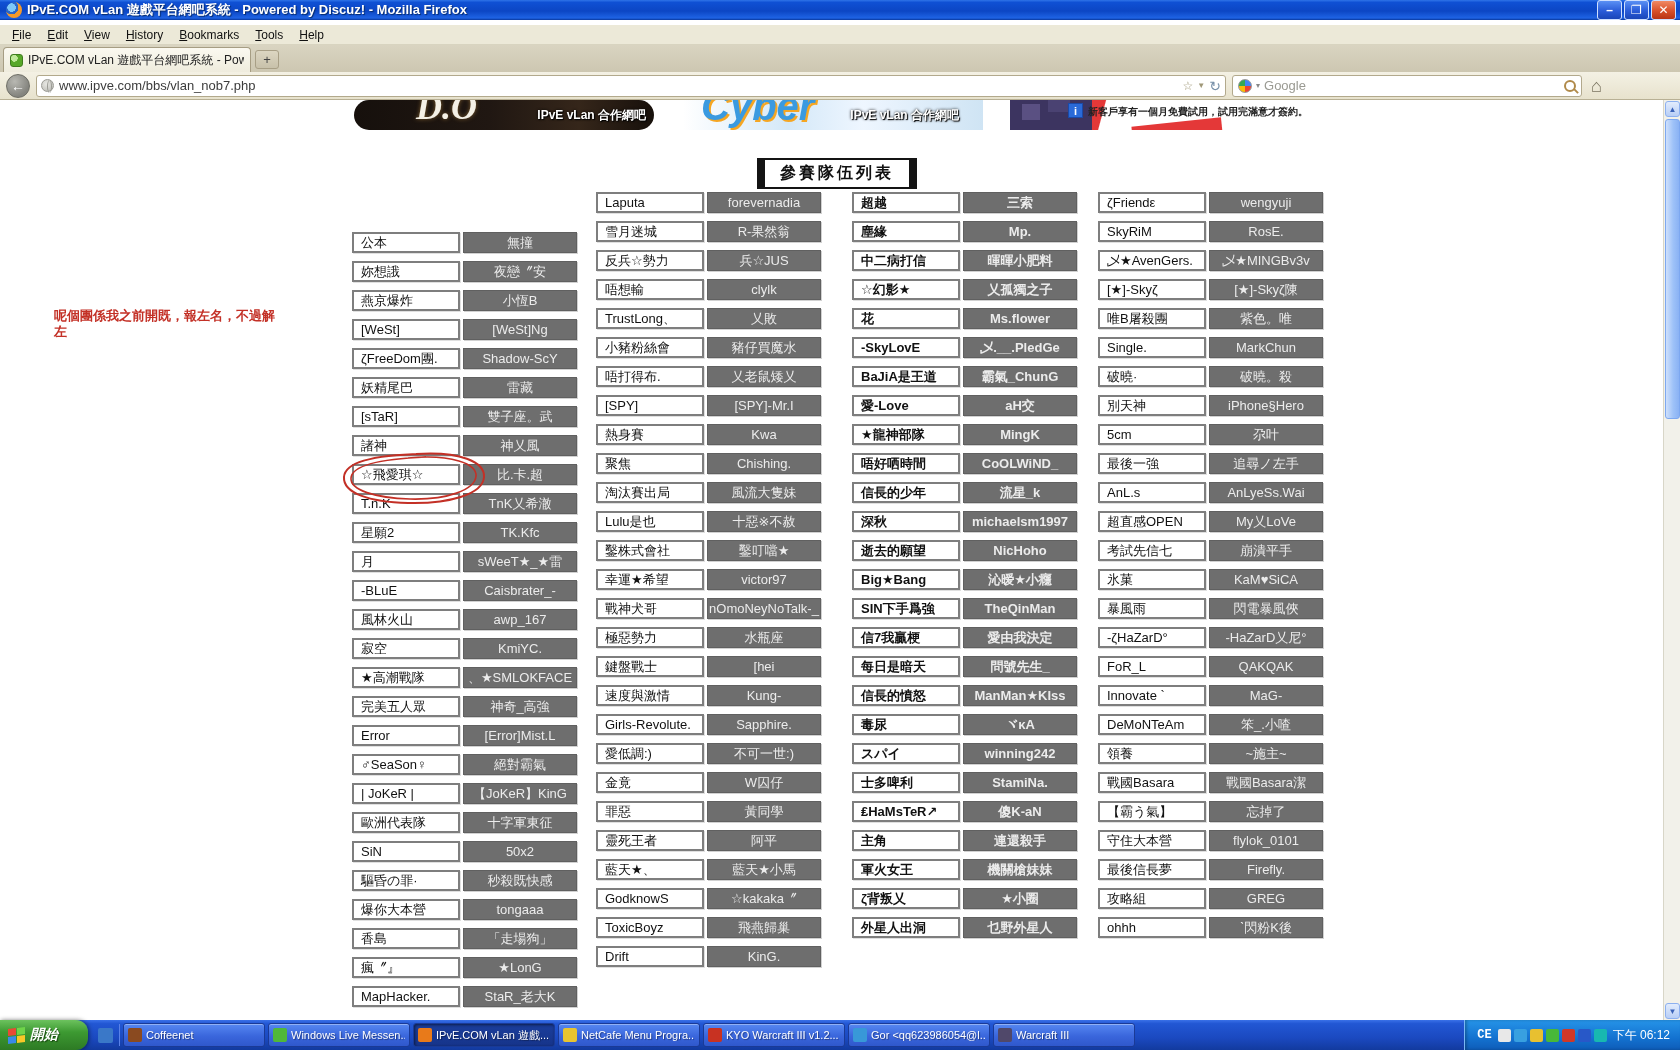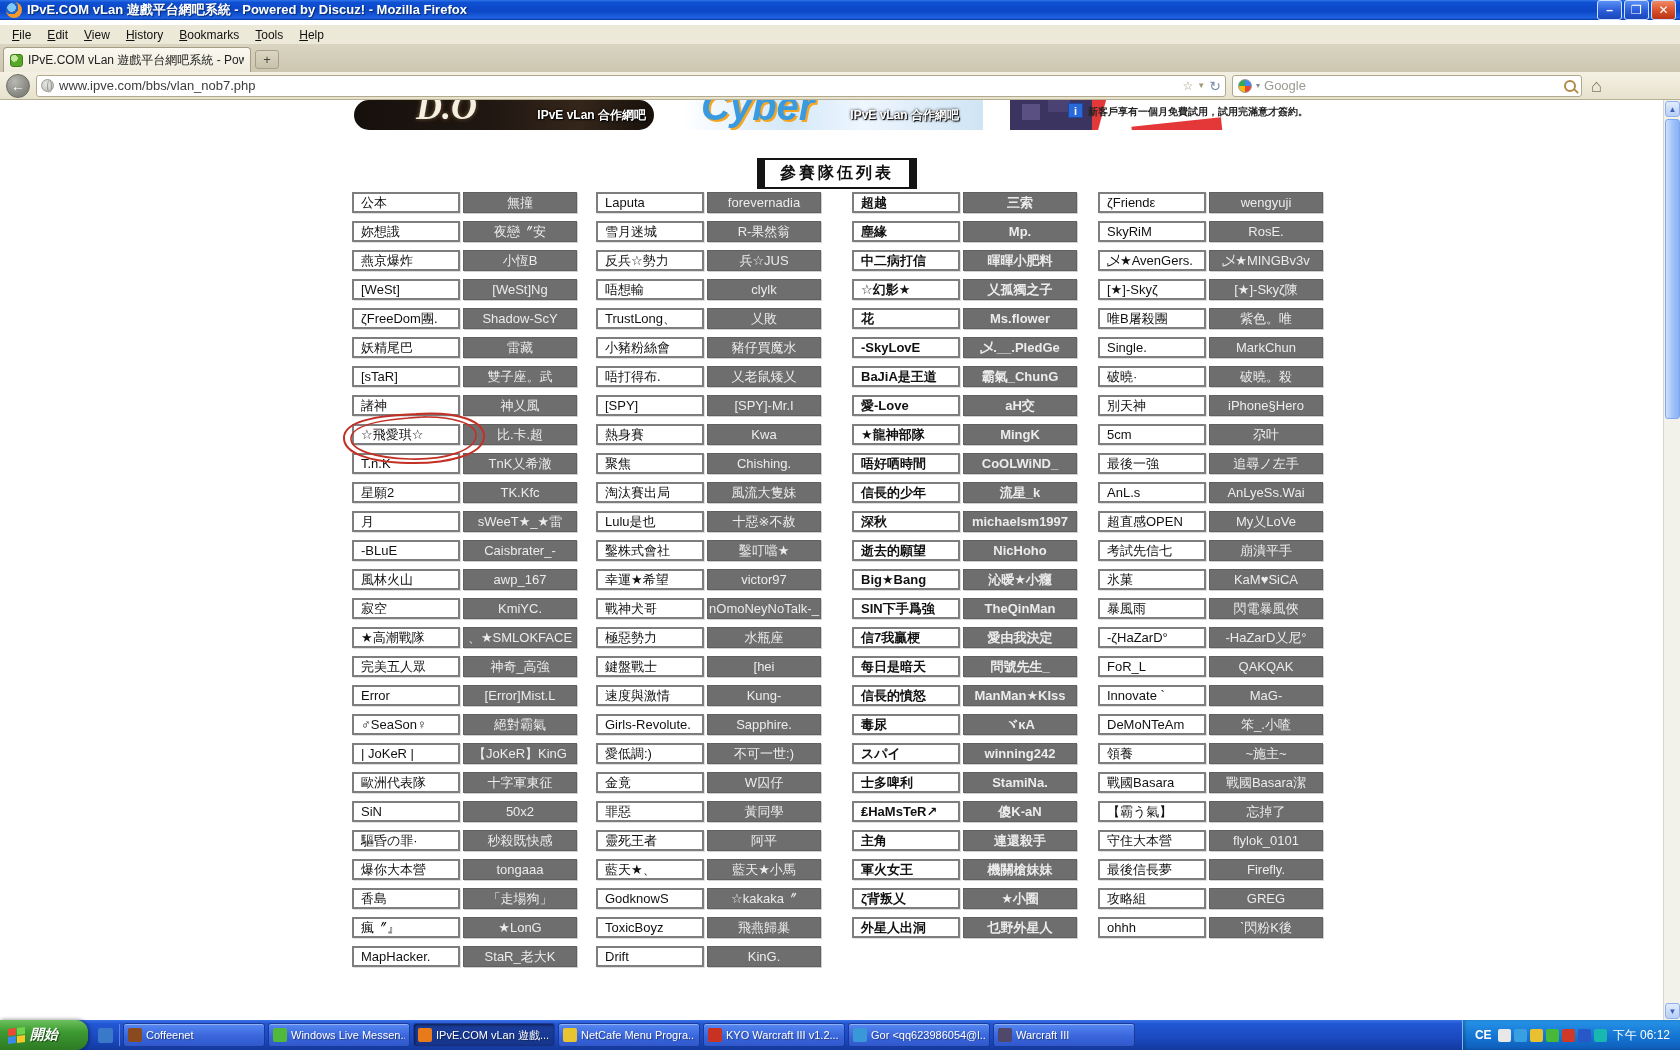--- a/index.html
+++ b/index.html
@@ -139,21 +139,21 @@
   .task-btn { height:24px; width:142px; margin-left:3px; border-radius:3px; border:1px solid #1a3a96;
     background:linear-gradient(180deg,#5688f2,#3a66dc 55%,#2f58cc); display:flex; align-items:center;
     padding:0 4px; gap:4px; color:#fff; font-size:11px;
     box-shadow:inset 0 1px 0 rgba(255,255,255,.35); }
   .task-btn.active { background:linear-gradient(180deg,#1b3e9c,#16348a); box-shadow:inset 1px 1px 3px rgba(0,0,0,.55); }
   .task-icon { width:14px; height:14px; border-radius:2px; flex:0 0 14px; }
   .task-label { white-space:nowrap; overflow:hidden; text-shadow:1px 1px 1px rgba(0,0,0,.4); }
   .tray { margin-left:auto; height:30px; display:flex; align-items:center; gap:6px; padding:0 10px 0 12px;
     background:linear-gradient(180deg,#2694e8,#1372d0 60%,#0e5cb8); border-left:1px solid #7ab8f4;
     box-shadow:inset 2px 0 3px rgba(0,0,0,.25); }
-  .tray-lang { color:#fff; font-size:12px; font-weight:bold; }
+  .tray-lang { color:#fff; font-size:12px; font-weight:bold;font-family:Liberation Mono, monospace; }
   .tray-icons { display:flex; gap:3px; align-items:center; }
   .tray-icon { width:13px; height:13px; border-radius:2px; }
   .tray-clock { color:#fff; font-size:12px; margin-left:0; white-space:nowrap; }
 </style>
 </head>
 <body>
 
 <div class="screen">
 
   <div class="titlebar">
@@ -216,23 +216,27 @@
     </div>
     <div class="banner banner3">
       <span class="purple"></span>
       <span class="redpart"></span>
       <span class="info-icon">i</span>
       <span class="banner3-text">新客戶享有一個月免費試用，試用完滿意才簽約。</span>
     </div>
 
     <div class="list-title">參賽隊伍列表</div>
 
+    <div class="annotation-text">
+      <div>呢個團係我之前開既，報左名，不過解</div>
+      <div>左</div>
+    </div>
 
     <div id="columns-host">
-        <div class="team-col" style="left: 352px;">
+        <div class="team-col" style="left: 352px; margin-top: 40px;">
           <div class="team-row">
             <div class="cell-team">公本</div>
             <div class="cell-player">無撞</div>
           </div>
           <div class="team-row">
             <div class="cell-team">妳想誐</div>
             <div class="cell-player">夜戀〞安</div>
           </div>
           <div class="team-row">
             <div class="cell-team">燕京爆炸</div>

